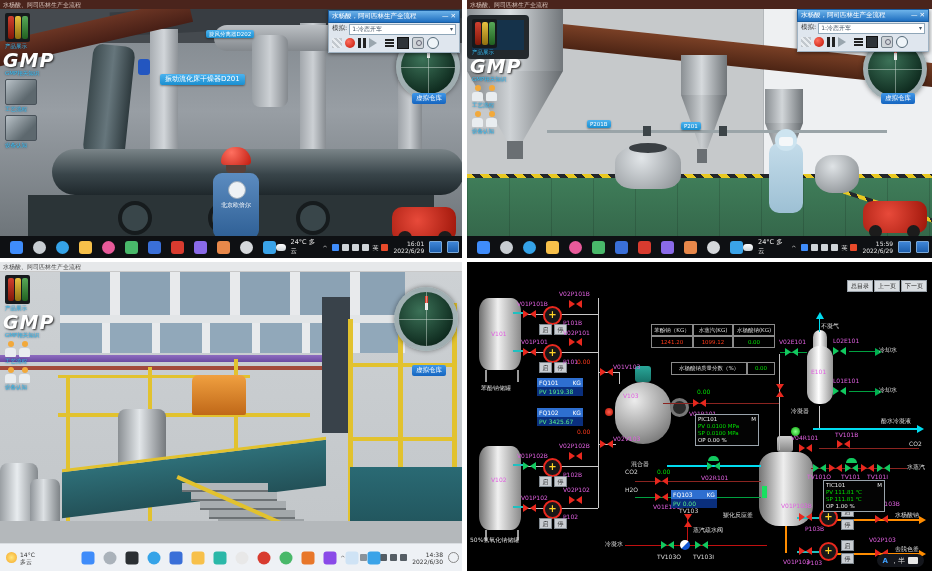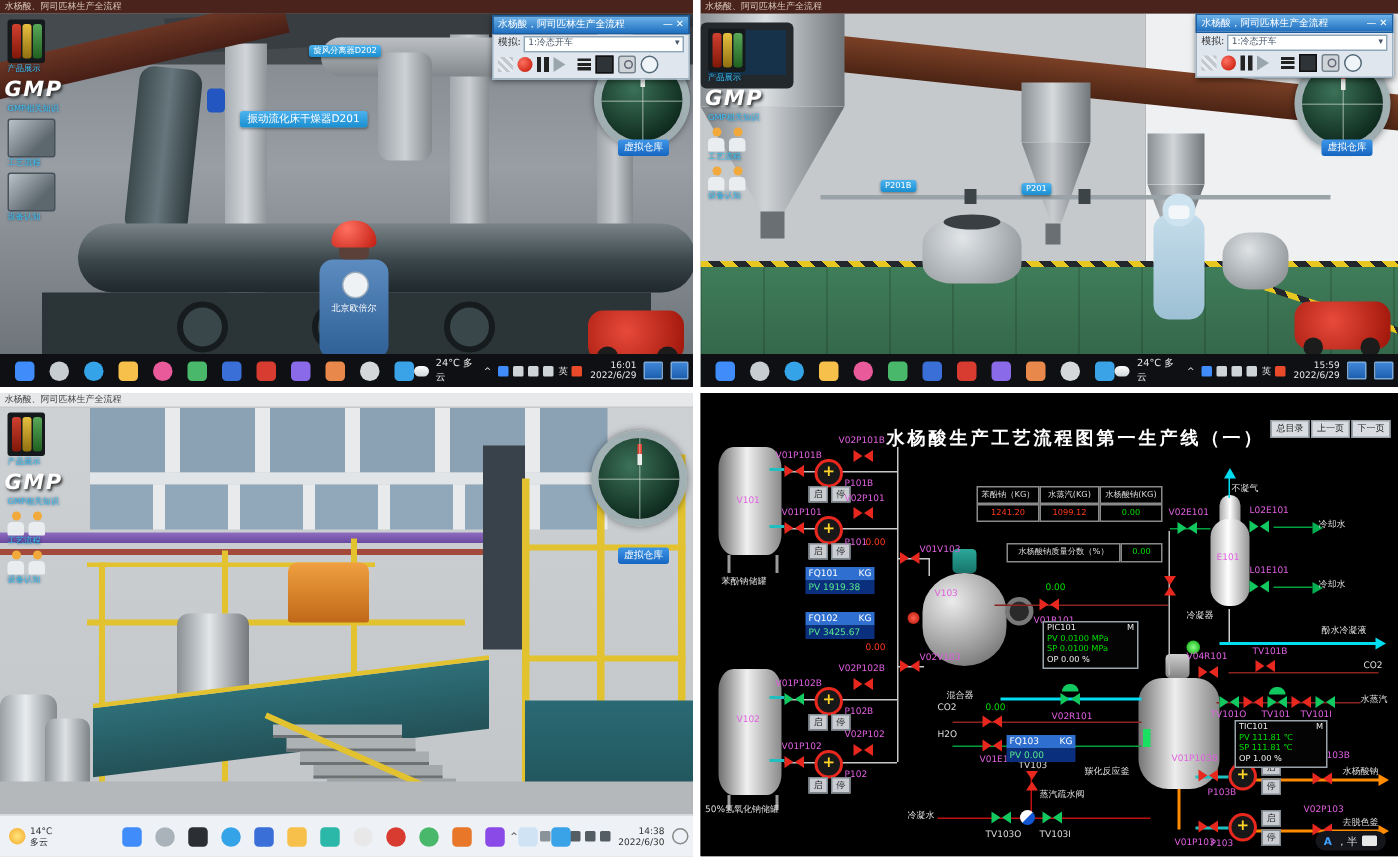--- a/index.html
+++ b/index.html
@@ -53,21 +53,21 @@
         font-size:6.5px;line-height:11px;text-align:center;border-radius:2px;padding:0 4px;z-index:45;white-space:nowrap}
   .chip{position:absolute;background:linear-gradient(#4db3ef,#1a8fd0);color:#fff;font-size:7px;
         line-height:11px;padding:0 5px;border-radius:2px;box-shadow:0 1px 2px rgba(0,0,0,.4);z-index:30;white-space:nowrap}
   .chip.sm{font-size:5.5px;line-height:8px;padding:0 3px}
 
   
   .rail{position:absolute;left:3px;top:4px;width:58px;z-index:35}
   .cans{width:25px;height:29px;background:#16191c;border-radius:2px;position:relative;margin-left:2px}
   .can{position:absolute;top:3px;width:6px;height:23px;border-radius:2px}
   .railcap{color:#3ec1f2;font-size:5.5px;line-height:7px;margin:1px 0 2px 2px;text-shadow:0 0 2px #024;white-space:nowrap}
-  .gmp{color:#fff;font-size:14px;font-weight:bold;font-style:italic;letter-spacing:1px;
+  .gmp{color:#fff;font-size:19px;font-weight:bold;font-style:italic;letter-spacing:1px;
        text-shadow:1px 1px 2px #2a2a2a;line-height:17px}
   .persons{display:flex;gap:3px;margin:2px 0 0 2px}
   .person{width:11px;height:16px;position:relative}
   .person::before{content:"";position:absolute;left:2.5px;top:0;width:6px;height:6px;border-radius:50%;background:#f2a93b}
   .person::after{content:"";position:absolute;left:0;top:6.5px;width:11px;height:9px;border-radius:3px 3px 1px 1px;background:#e9edf0}
   .thumb{width:30px;height:24px;border-radius:2px;margin-left:2px;
          background:linear-gradient(135deg,#b9c2c8,#5d686e 70%);border:1px solid #49525a}
 
   
   .tbar{position:absolute;left:0;right:0;bottom:0;height:22px;display:flex;align-items:center;z-index:60}
@@ -482,21 +482,20 @@
         <div>14:38</div>
           <div>2022/6/30</div>
       </div>
       <div class="bell"></div>
     </div>
   </div>
 </section>
 
 <section class="panel" id="br">
   <div class="hmi">
-    <div class="hmi-title">水杨酸生产工艺流程图第一生产线（一）</div>
     <div class="navbtns">
         <div class="navbtn">总目录</div>
         <div class="navbtn">上一页</div>
         <div class="navbtn">下一页</div>
       </div>
 
     <div class="tank" style="left:12px;top:36px;width:42px;height:72px"></div>
     <div class="abs" style="left:18px;top:108px;width:30px;height:12px;border-left:2px solid #9a9a9a;border-right:2px solid #9a9a9a"></div>
     <div class="tank" style="left:12px;top:184px;width:42px;height:84px"></div>
     <div class="abs" style="left:18px;top:268px;width:30px;height:10px;border-left:2px solid #9a9a9a;border-right:2px solid #9a9a9a"></div>

